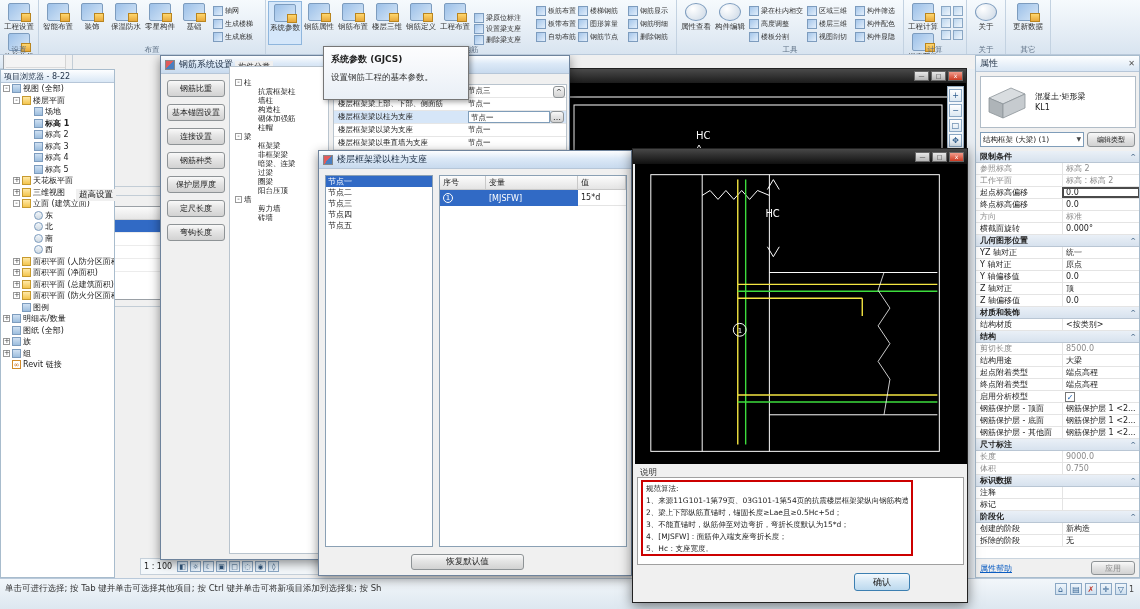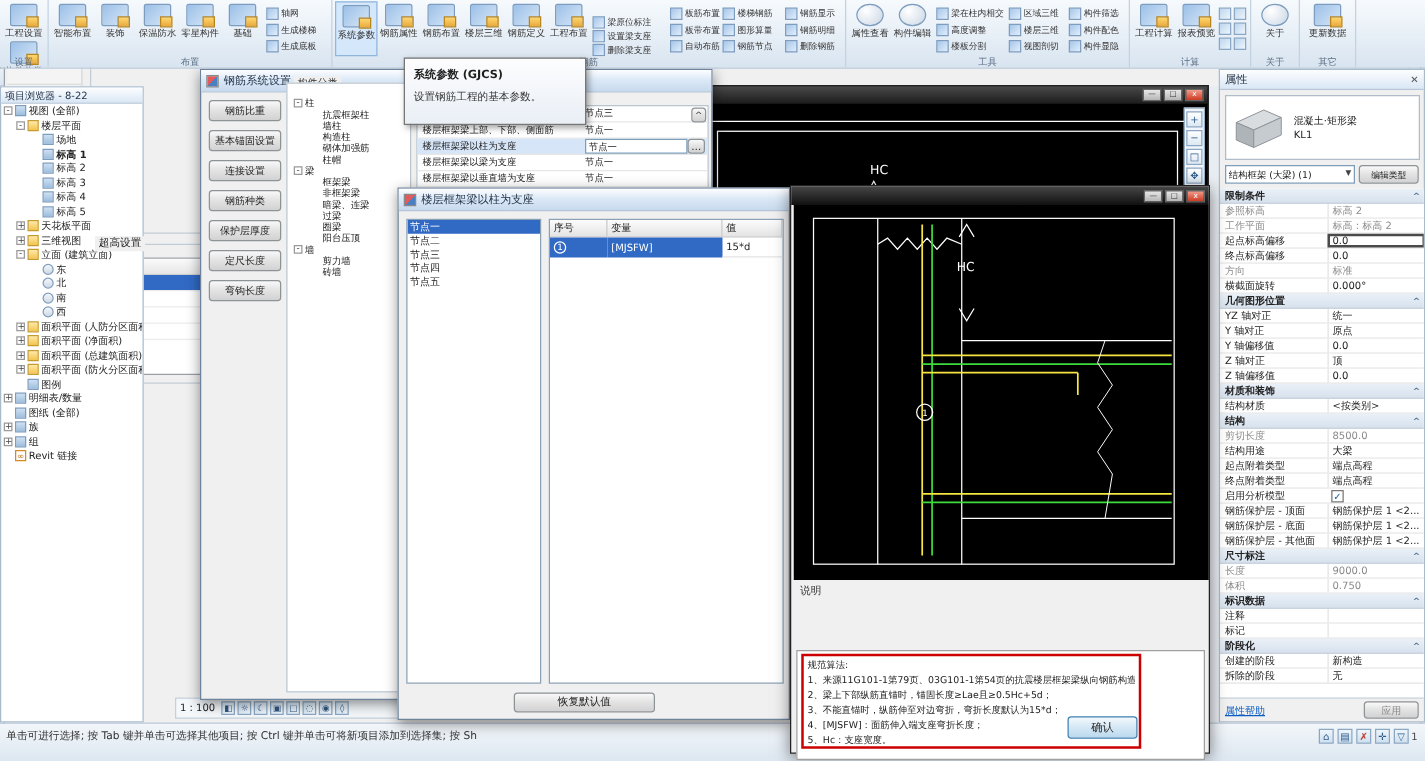--- a/index.html
+++ b/index.html
@@ -146,21 +146,21 @@
 .wbtn.close{background:linear-gradient(#f29c8c,#cc3a22);color:#fff;}
 #backcad svg{position:absolute;left:0;top:14px;}
 #backcad .ztools{position:absolute;right:2px;top:17px;width:17px;height:150px;background:#f2f6fa;border:1px solid #9ab0c4;display:flex;flex-direction:column;align-items:center;padding-top:2px;}
 .ztool{width:13px;height:13px;margin-bottom:2px;border:1px solid #8aa7c4;background:linear-gradient(#ffffff,#dce8f2);font-size:8px;line-height:12px;text-align:center;color:#2d5c8d;}
 
 
 #preview{position:absolute;left:632px;top:148px;width:336px;height:455px;background:#f0f0f0;border:1px solid #222;box-shadow:0 3px 12px rgba(0,0,0,.5);z-index:6;}
 #preview .pvtb{height:15px;background:linear-gradient(#474747,#101010);display:flex;justify-content:flex-end;align-items:center;padding-right:3px;}
 #preview .pvcanvas{position:absolute;left:2px;top:15px;width:332px;height:300px;background:#000;}
 #preview .notelabel{position:absolute;left:7px;top:318px;font-size:8.5px;color:#333;}
-#preview .notebox{position:absolute;left:4px;top:328px;width:327px;height:88px;background:#fff;border:1px solid #a0a0a0;margin-top:43px;}
+#preview .notebox{position:absolute;left:4px;top:328px;width:327px;height:88px;background:#fff;border:1px solid #a0a0a0;}
 #preview .redbox{position:absolute;left:3px;top:2px;width:272px;height:76px;border:2px solid #cc0000;padding:1px 3px;}
 #preview .redbox div{font-size:7.5px;line-height:12px;white-space:nowrap;overflow:hidden;color:#222;}
 #preview .confirmbtn{position:absolute;left:221px;top:424px;width:56px;height:18px;border:1px solid #3c7fb1;border-radius:3px;background:linear-gradient(#f4f9fd,#d7e9f6 45%,#bcd9ee);font-size:9px;display:flex;align-items:center;justify-content:center;}
 
 
 #props{position:absolute;left:975px;top:55px;width:165px;height:523px;background:#f0f0f0;border:1px solid #a8bccd;z-index:2;overflow:hidden;}
 #props .phead{height:16px;background:linear-gradient(#fdfeff,#d9e7f5);border-bottom:1px solid #b6c6d8;display:flex;align-items:center;justify-content:space-between;padding:0 4px;font-size:9px;color:#1e2f45;}
 #props .pclosex{font-size:8px;color:#555;}
 #props .ppreview{position:absolute;left:4px;top:20px;width:156px;height:52px;background:#fff;border:1px solid #b0bcc7;display:flex;align-items:center;}
 #props .ppreview .ptxt{font-size:8px;line-height:11px;margin-left:4px;overflow:hidden;white-space:nowrap;}
@@ -400,21 +400,21 @@
         </div>
 
       <div class="srowr">
           <span class="sicon"></span>
           <span>构件显隐</span>
         </div>
     </div>
     <span class="glabel">工具</span>
   </div>
   <div class="rgroup">
-    <div style="display:flex;">
+    <div style="display:flex;flex-direction:column;">
       <div class="bbtn">
           <span class="bicon"></span>
           <span class="blabel">工程计算</span>
         </div>
 
       <div class="bbtn">
           <span class="bicon"></span>
           <span class="blabel">报表预览</span>
         </div>
     </div>

